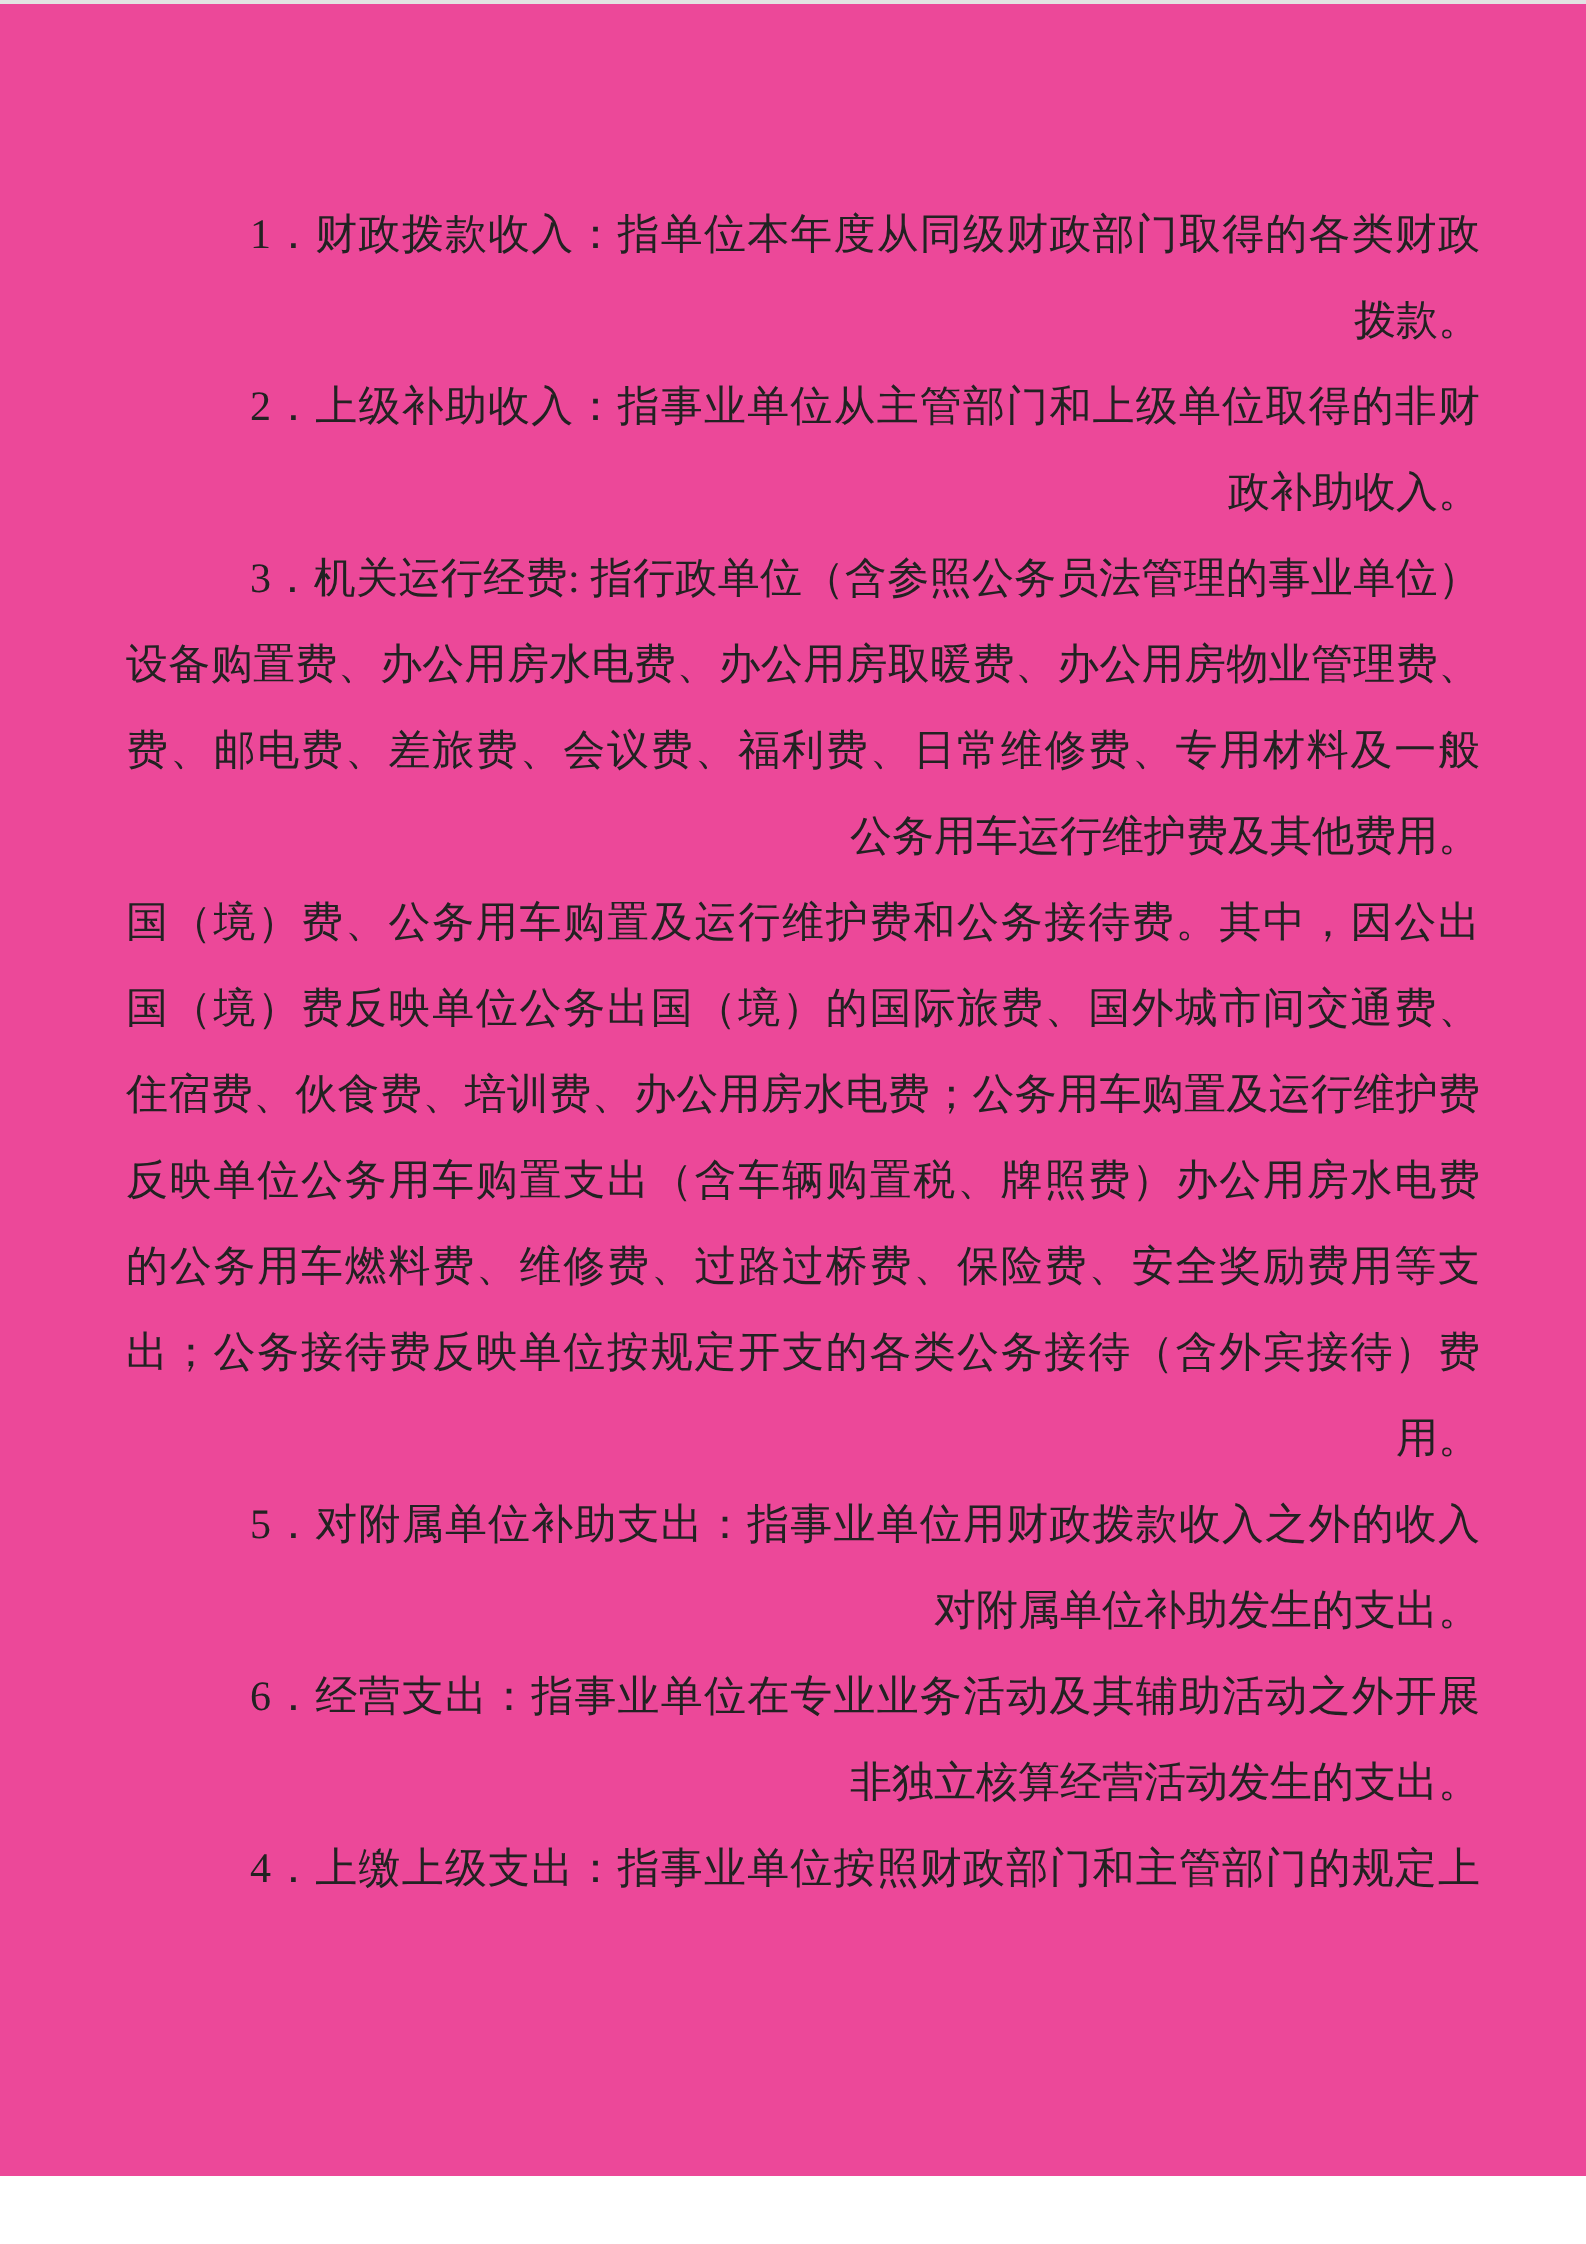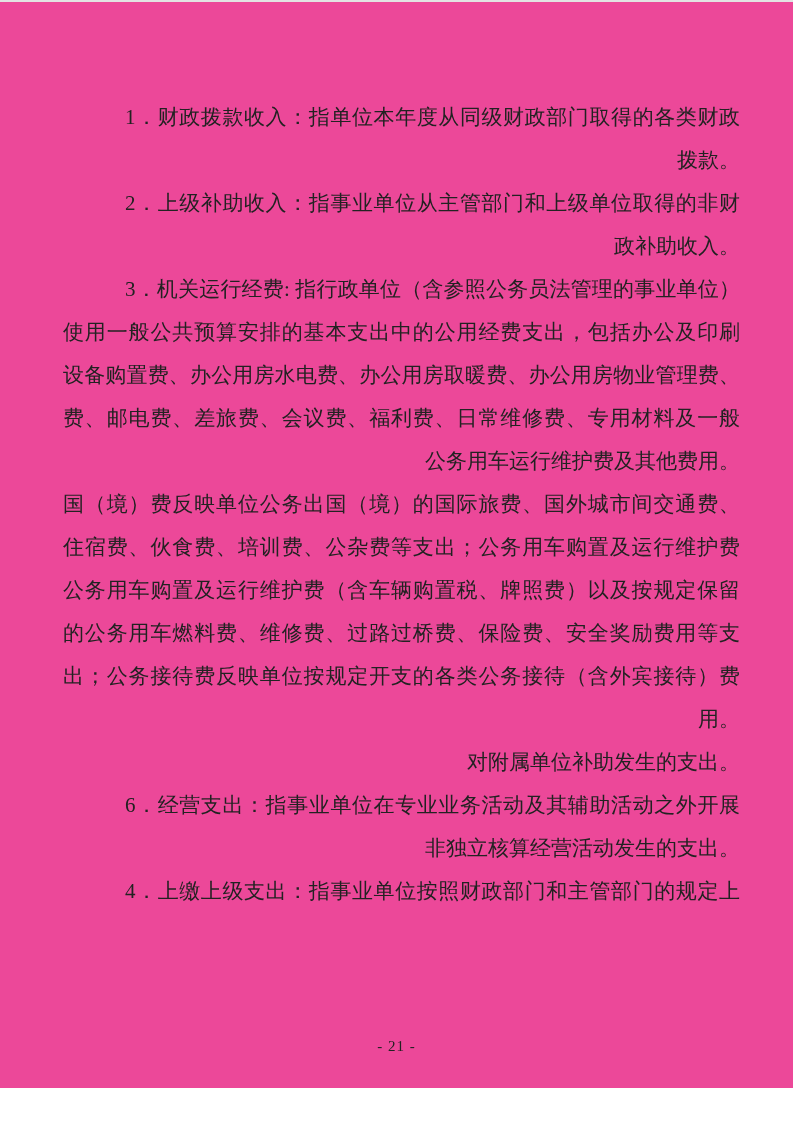--- a/index.html
+++ b/index.html
@@ -67,41 +67,39 @@
       <div class="paragraph">
         <div class="line indent fill">1．财政拨款收入：指单位本年度从同级财政部门取得的各类财政</div>
         <div class="line">拨款。</div>
       </div>
       <div class="paragraph">
         <div class="line indent fill">2．上级补助收入：指事业单位从主管部门和上级单位取得的非财</div>
         <div class="line">政补助收入。</div>
       </div>
       <div class="paragraph">
         <div class="line indent fill">3．机关运行经费: 指行政单位（含参照公务员法管理的事业单位）</div>
-        <div class="line fill">使用一般公共预算安排的基本支出中的公用经费支出，包括办公及印刷</div>
         <div class="line fill">设备购置费、办公用房水电费、办公用房取暖费、办公用房物业管理费、</div>
         <div class="line fill">费、邮电费、差旅费、会议费、福利费、日常维修费、专用材料及一般</div>
         <div class="line">公务用车运行维护费及其他费用。</div>
       </div>
       <div class="paragraph">
+        <div class="line fill">国（境）费、公务用车购置及运行维护费和公务接待费。其中，因公出</div>
         <div class="line fill">国（境）费反映单位公务出国（境）的国际旅费、国外城市间交通费、</div>
-        <div class="line fill">住宿费、伙食费、培训费、公杂费等支出；公务用车购置及运行维护费</div>
-        <div class="line fill">公务用车购置及运行维护费（含车辆购置税、牌照费）以及按规定保留</div>
+        <div class="line fill">住宿费、伙食费、培训费、办公用房水电费；公务用车购置及运行维护费</div>
+        <div class="line fill">反映单位公务用车购置支出（含车辆购置税、牌照费）办公用房水电费</div>
         <div class="line fill">的公务用车燃料费、维修费、过路过桥费、保险费、安全奖励费用等支</div>
         <div class="line fill">出；公务接待费反映单位按规定开支的各类公务接待（含外宾接待）费</div>
         <div class="line">用。</div>
       </div>
       <div class="paragraph">
+        <div class="line indent fill">5．对附属单位补助支出：指事业单位用财政拨款收入之外的收入</div>
         <div class="line">对附属单位补助发生的支出。</div>
       </div>
       <div class="paragraph">
         <div class="line indent fill">6．经营支出：指事业单位在专业业务活动及其辅助活动之外开展</div>
         <div class="line">非独立核算经营活动发生的支出。</div>
       </div>
       <div class="paragraph">
         <div class="line indent fill">4．上缴上级支出：指事业单位按照财政部门和主管部门的规定上</div>
       </div>
     </div>
 
-  <div class="footer">
-    <span class="page-number">- 21 -</span>
-  </div>
 </div>
 
 </body></html>

